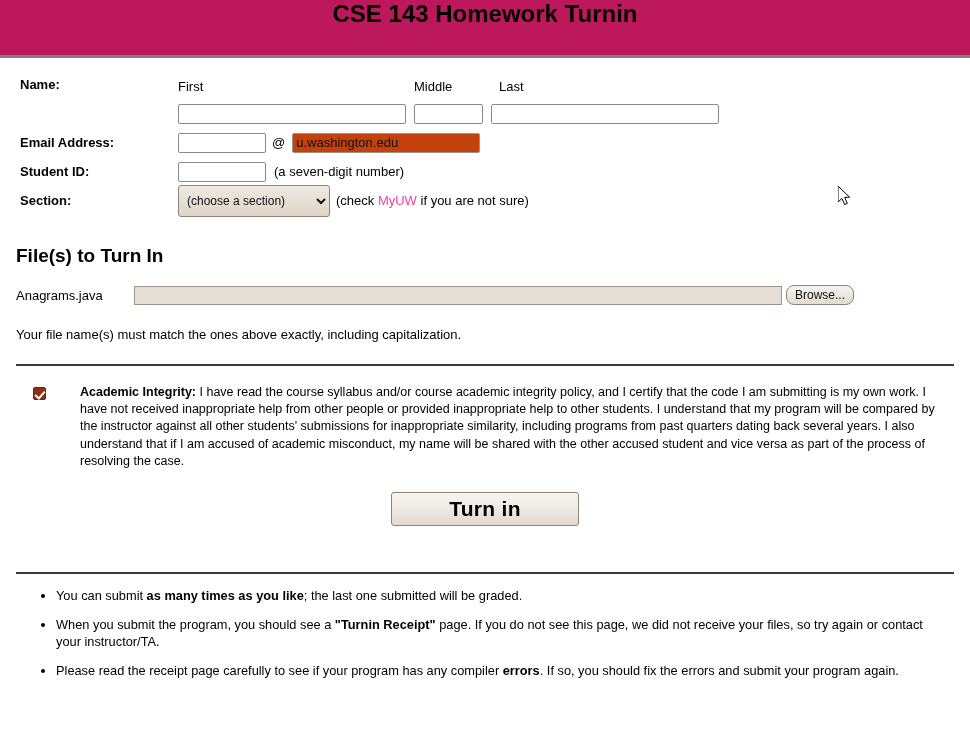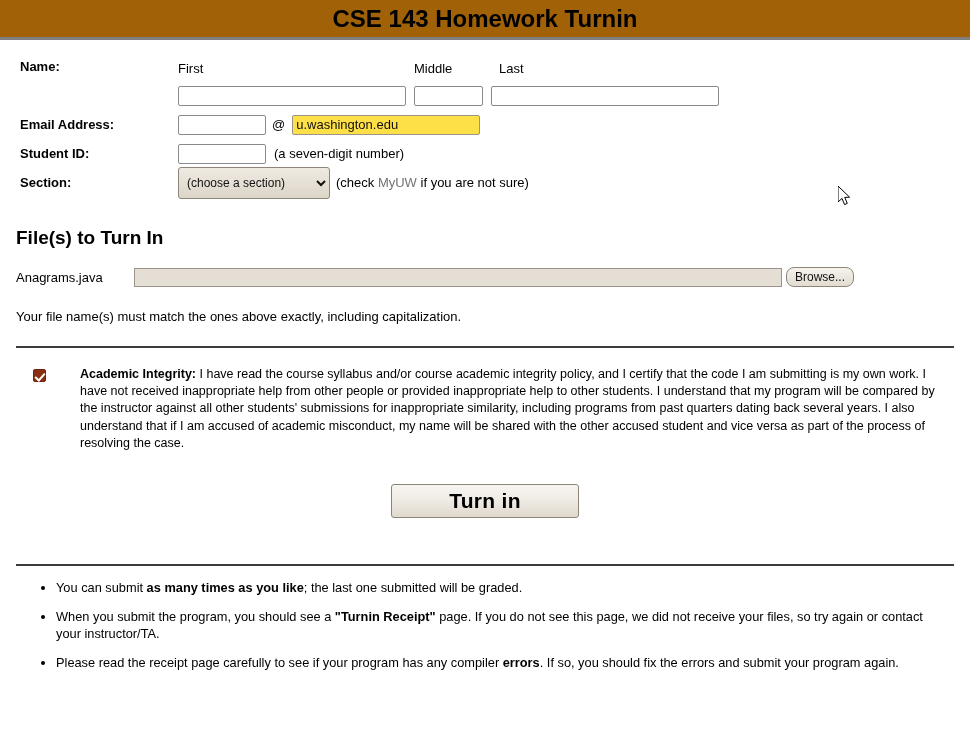--- a/index.html
+++ b/index.html
@@ -12,26 +12,26 @@
     background: #ffffff;
     font-family: "Liberation Sans", sans-serif;
     font-size: 13px;
     color: #000000;
     overflow: hidden;
     position: relative;
   }
 
   
   .page-header {
-    background: #a16207;
+    background: #be185d;
     border-bottom: 3px solid #808080;
-    height: 40px;
-    box-sizing: border-box;
-    display: flex;
-    align-items: center;
+    height: 58px;
+    box-sizing: border-box;
+    display: flex;
+    align-items: flex-start;
     justify-content: center;
   }
   .page-header h1 {
     margin: 0;
     font-size: 24px;
     font-weight: bold;
     letter-spacing: 0px;
     color: #000;
   }
 
@@ -93,21 +93,21 @@
     outline: none;
   }
   input.first-name { width: 228px; }
   input.middle-name { width: 69px; }
   input.last-name { width: 228px; }
   input.email-local { width: 88px; }
   input.student-id { width: 88px; }
 
   input.readonly-domain {
     width: 188px;
-    background: #fde047;
+    background: #c2410c;
     border: 1px solid #9c9488;
     color: #111;
   }
 
   .inline-row {
     display: flex;
     align-items: center;
     height: 26px;
   }
   .at-sign {
@@ -134,21 +134,21 @@
   select.section-select {
     width: 152px;
     height: 32px;
   }
   select.tab-select {
     width: 38px;
     height: 20px;
   }
 
   .link-myuw {
-    color: #737373;
+    color: #ec4899;
     text-decoration: none;
   }
 
   
   h2.section-title {
     margin: 30px 0 0 16px;
     font-size: 19px;
     font-weight: bold;
   }
   .file-row {
@@ -227,21 +227,21 @@
     max-width: 898px;
     text-align: left;
     margin-left: 24px;
   }
   .ai-text b { font-weight: bold; }
 
   
   .turnin-wrap {
     display: flex;
     justify-content: center;
-    margin-top: 32px;
+    margin-top: 22px;
   }
   .turnin-btn {
     font-family: "Liberation Sans", sans-serif;
     font-size: 21px;
     font-weight: bold;
     color: #000;
     width: 188px;
     height: 34px;
     border: 1px solid #8d8578;
     border-radius: 3px;

